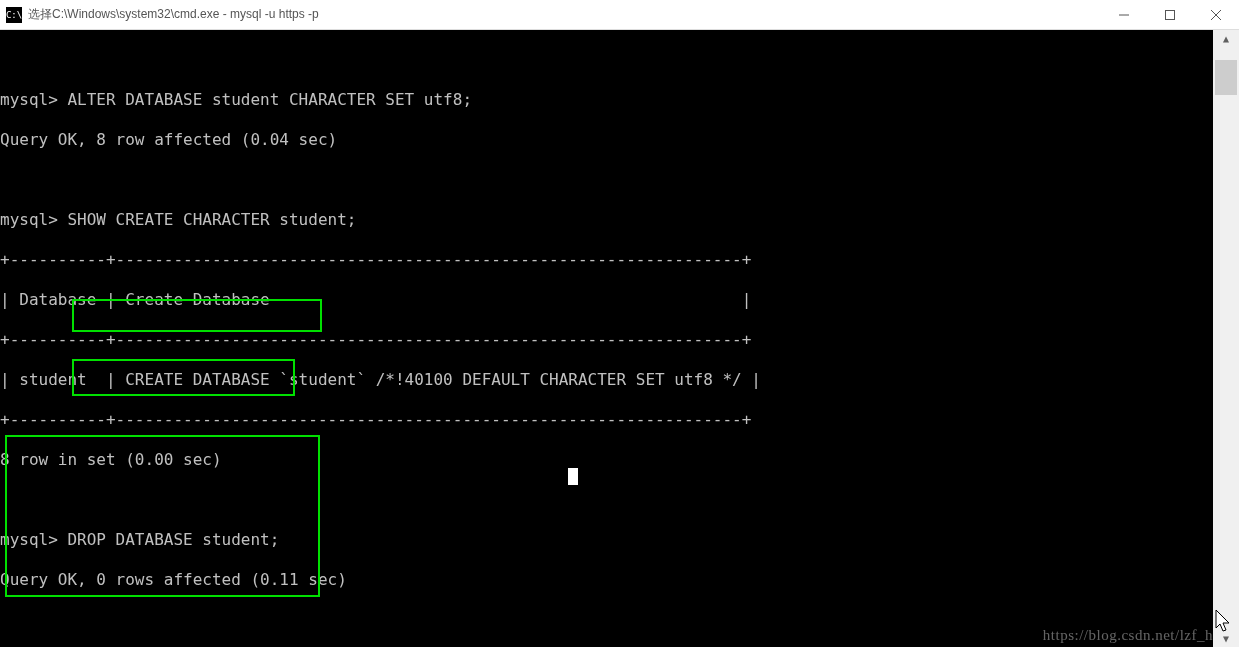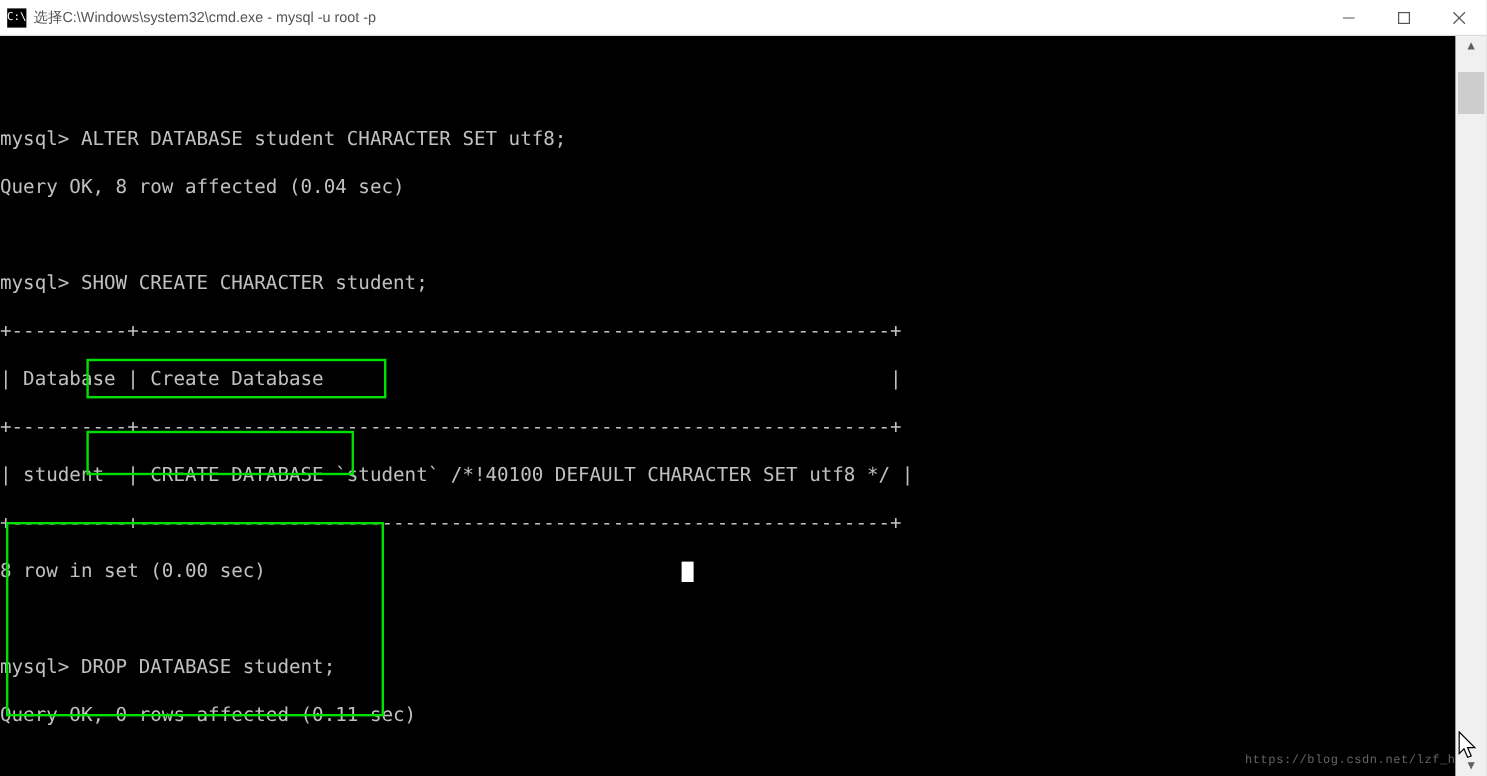--- a/index.html
+++ b/index.html
@@ -54,21 +54,21 @@
   .terminal {
     background: #000;
     width: 1213px;
     height: 617px;
     position: relative;
     color: #c0c0c0;
     font-size: 16px;
     line-height: 20px;
     white-space: pre;
     font-family: "NSimSun", "SimSun", "Consolas", monospace;
-    padding-top: 16px;
+    padding-top: 0;
     overflow: hidden;
   }
   .terminal-wrap {
     display: flex;
   }
   .scrollbar {
     width: 26px;
     height: 617px;
     background: #f0f0f0;
     position: relative;
@@ -103,38 +103,38 @@
     position: absolute;
     width: 10px;
     height: 17px;
     background: #fff;
   }
   .watermark {
     position: absolute;
     right: 0;
     bottom: 2px;
     color: rgba(200,200,200,0.5);
-    font-size: 10px;
-    font-family: Liberation Mono, monospace;
+    font-size: 15px;
+    font-family: Liberation Serif, serif;
     letter-spacing: 0.5px;
     margin-top: 20px;
   }
   .outer-cursor {
     position:absolute;
     right:6px;
     bottom:12px;
     pointer-events:none;
   }
 </style>
 </head>
 <body>
 
 <div class="titlebar">
   <span class="cmd-icon">C:\</span>
-  <span class="title-text">选择C:\Windows\system32\cmd.exe - mysql  -u root -p</span>
+  <span class="title-text">选择C:\Windows\system32\cmd.exe - mysql  -u https -p</span>
   <div class="win-controls">
     <div class="win-btn">
       <svg viewBox="0 0 10 10">
           <line x1="0" y1="5" x2="10" y2="5" stroke="#555" stroke-width="1"></line>
         </svg>
     </div>
     <div class="win-btn">
       <svg viewBox="0 0 10 10">
           <rect x="0.5" y="0.5" width="9" height="9" fill="none" stroke="#555" stroke-width="1"></rect>
         </svg>

